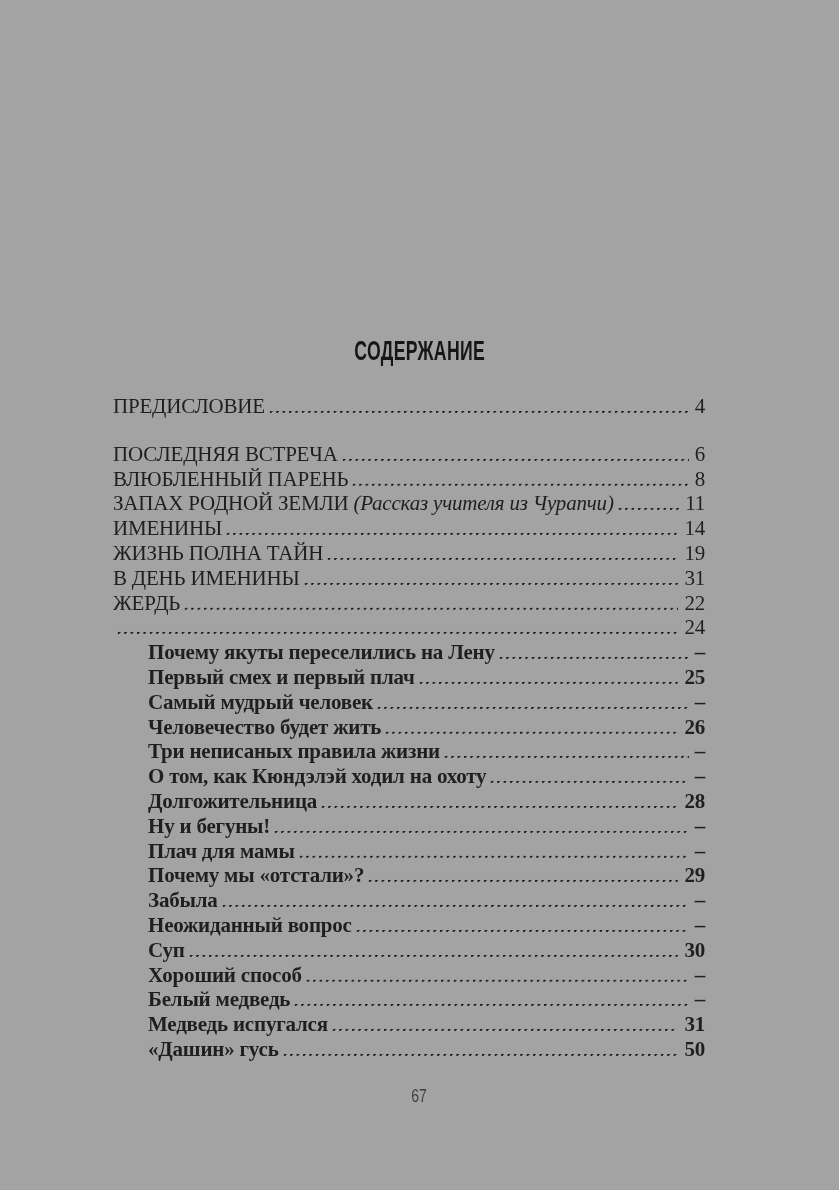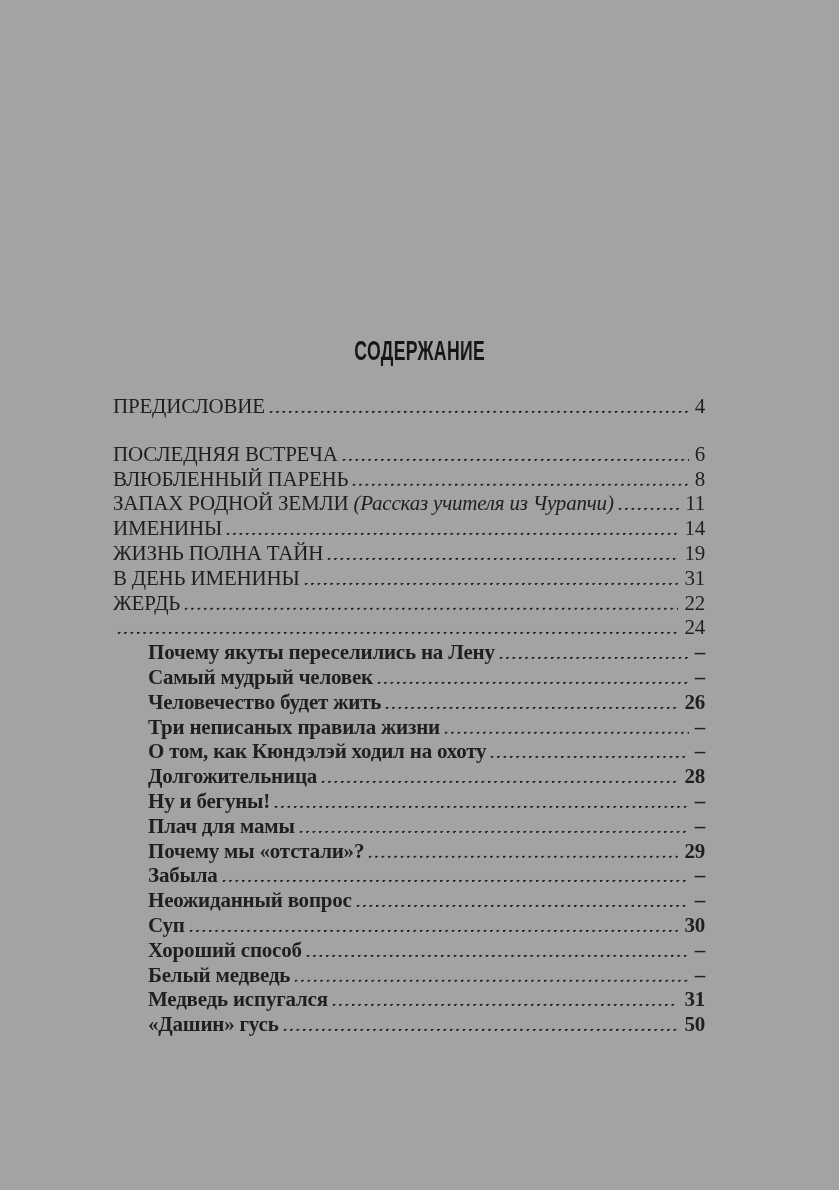--- a/index.html
+++ b/index.html
@@ -161,20 +161,25 @@
       <span class="dots"></span>
       <span class="page-num">24</span>
     </div>
 
     <div class="row lvl1">
       <span class="label"><span class="label-text">Почему якуты переселились на Лену</span></span>
       <span class="dots"></span>
       <span class="page-num">–</span>
     </div>
 
+    <div class="row lvl1">
+      <span class="label"><span class="label-text">Первый смех и первый плач</span></span>
+      <span class="dots"></span>
+      <span class="page-num">25</span>
+    </div>
 
     <div class="row lvl1">
       <span class="label"><span class="label-text">Самый мудрый человек</span></span>
       <span class="dots"></span>
       <span class="page-num">–</span>
     </div>
 
     <div class="row lvl1">
       <span class="label"><span class="label-text">Человечество будет жить</span></span>
       <span class="dots"></span>
@@ -254,14 +259,17 @@
       <span class="page-num">31</span>
     </div>
 
     <div class="row lvl1">
       <span class="label"><span class="label-text">«Дашин» гусь</span></span>
       <span class="dots"></span>
       <span class="page-num">50</span>
     </div>
   </div>
 
+  <div class="folio">
+    <span class="condense">67</span>
+  </div>
 
 </div>
 
 </body></html>

